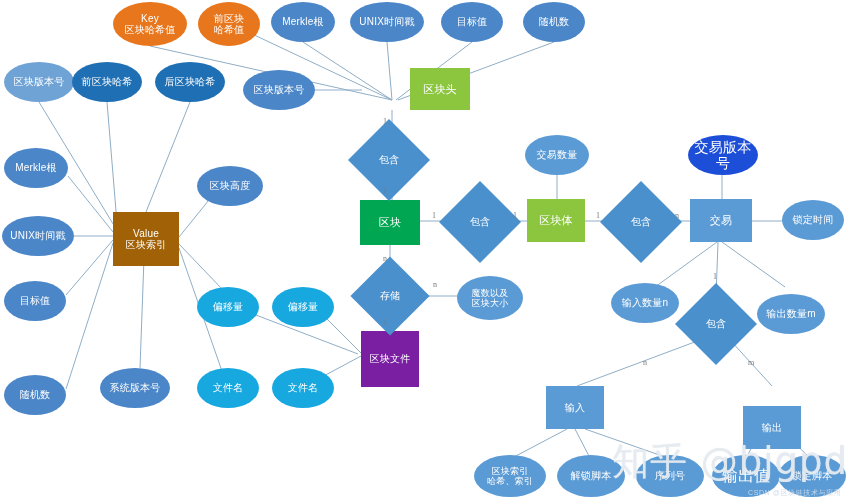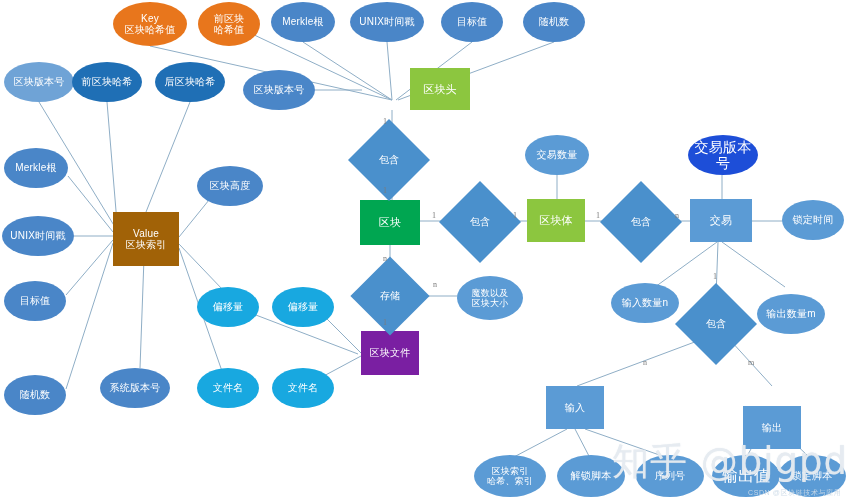--- a/index.html
+++ b/index.html
@@ -159,21 +159,21 @@
       <div class="node ellipse" style="left: 272px; top: 287px; width: 62px; height: 40px; background: rgb(24, 168, 224); font-size: 10px;">偏移量</div>
       <div class="node ellipse" style="left: 100px; top: 368px; width: 70px; height: 40px; background: rgb(74, 134, 200); font-size: 10px;">系统版本号</div>
       <div class="node ellipse" style="left: 197px; top: 368px; width: 62px; height: 40px; background: rgb(24, 168, 224); font-size: 10px;">文件名</div>
       <div class="node ellipse" style="left: 272px; top: 368px; width: 62px; height: 40px; background: rgb(24, 168, 224); font-size: 10px;">文件名</div>
       <div class="node rect" style="left: 113px; top: 212px; width: 66px; height: 54px; background: #a16207; font-size: 10px;">Value
 区块索引</div>
       <div class="node rect" style="left: 362px; top: 68px; width: 60px; height: 42px; background: rgb(140, 198, 63); font-size: 11px; margin-left: 48px;">区块头</div>
       <div class="node rect" style="left: 360px; top: 200px; width: 60px; height: 45px; background: rgb(0, 166, 81); font-size: 11px;">区块</div>
       <div class="node rect" style="left: 527px; top: 199px; width: 58px; height: 43px; background: rgb(140, 198, 63); font-size: 11px;">区块体</div>
       <div class="node rect" style="left: 690px; top: 199px; width: 62px; height: 43px; background: rgb(91, 155, 213); font-size: 11px;">交易</div>
-      <div class="node rect" style="left: 361px; top: 331px; width: 58px; height: 44px; background: rgb(122, 31, 162); font-size: 10px;">区块文件</div>
+      <div class="node rect" style="left: 361px; top: 331px; width: 58px; height: 56px; background: rgb(122, 31, 162); font-size: 10px;">区块文件</div>
       <div class="node rect" style="left: 546px; top: 386px; width: 58px; height: 43px; background: rgb(91, 155, 213); font-size: 10px;">输入</div>
       <div class="node rect" style="left: 743px; top: 386px; width: 58px; height: 43px; background: rgb(91, 155, 213); font-size: 10px; margin-top: 20px;">输出</div>
       <div class="node ellipse" style="left: 525px; top: 135px; width: 64px; height: 40px; background: rgb(91, 155, 213); font-size: 10px;">交易数量</div>
       <div class="node ellipse" style="left: 688px; top: 135px; width: 70px; height: 40px; background: #1d4ed8; font-size: 14px;">交易版本号</div>
       <div class="node ellipse" style="left: 782px; top: 200px; width: 62px; height: 40px; background: rgb(91, 155, 213); font-size: 10px;">锁定时间</div>
       <div class="node ellipse" style="left: 457px; top: 276px; width: 66px; height: 44px; background: rgb(91, 155, 213); font-size: 9px;">魔数以及
 区块大小</div>
       <div class="node ellipse" style="left: 611px; top: 283px; width: 68px; height: 40px; background: rgb(91, 155, 213); font-size: 10px;">输入数量n</div>
       <div class="node ellipse" style="left: 757px; top: 294px; width: 68px; height: 40px; background: rgb(91, 155, 213); font-size: 10px;">输出数量m</div>
       <div class="node ellipse" style="left: 474px; top: 455px; width: 72px; height: 42px; background: rgb(91, 155, 213); font-size: 9px;">区块索引

